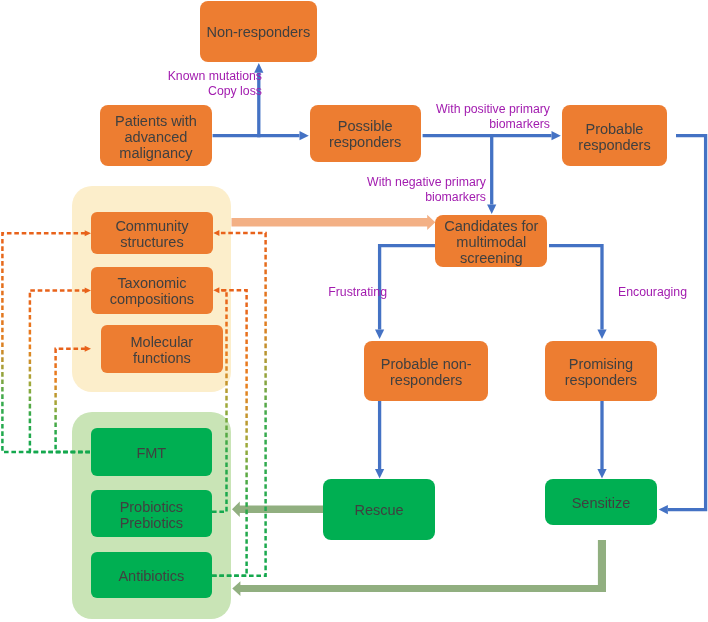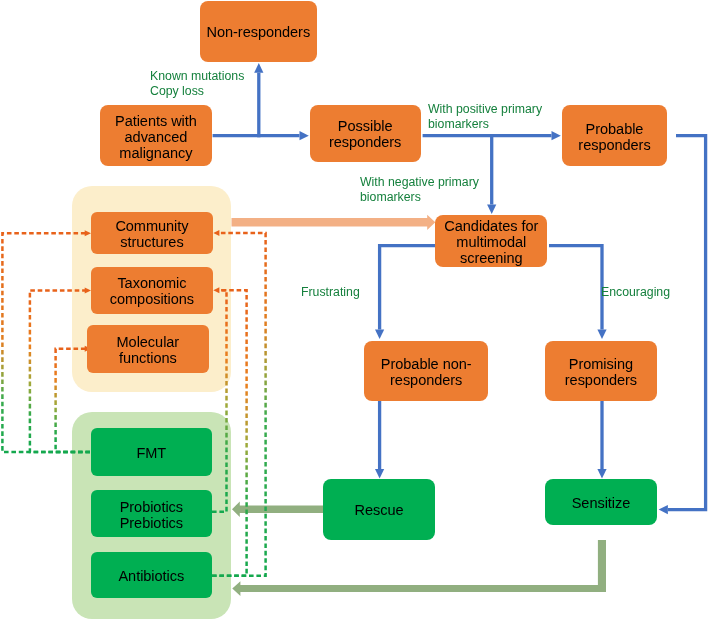--- a/index.html
+++ b/index.html
@@ -1,27 +1,27 @@
 <!DOCTYPE html>
 <html><head>
 <meta charset="utf-8">
 <title>Flowchart</title>
 <style>
   html,body{margin:0;padding:0;background:#ffffff;}
   body{width:708px;height:622px;overflow:hidden;font-family:"Liberation Sans",sans-serif;}
   #stage{position:relative;width:708px;height:622px;background:#fff;}
   #svg-layer{position:absolute;left:0;top:0;width:708px;height:622px;}
   .node{position:absolute;display:flex;flex-direction:column;align-items:center;justify-content:center;
-        text-align:center;color:#000000;border-radius:8px;box-sizing:border-box;
+        text-align:center;color:#404040;border-radius:8px;box-sizing:border-box;
         font-size:14.55px;line-height:16.1px;letter-spacing:-0.05px;}
   .node span{display:block;}
   .node{padding-top:1.8px;}
   .node.single{padding-top:1.2px;}
   .group{position:absolute;border-radius:20px;}
-  .lbl{position:absolute;color:#15803d;font-size:12.3px;line-height:14.6px;text-align:left;white-space:nowrap;}
+  .lbl{position:absolute;color:#a21caf;font-size:12.3px;line-height:14.6px;text-align:right;white-space:nowrap;}
   .lbl span{display:block;}
   .node.orange{background:#ED7D31;}
   .node.green{background:#00AF52;}
   .node.sub{border-radius:6px;}
 
   
   #grp-yellow{left:72px;top:186.1px;width:158.7px;height:206.4px;background:#FCEECB;}
   #grp-green{left:72px;top:412.3px;width:158.5px;height:206.7px;background:#C9E4B6;}
 
   
@@ -33,21 +33,21 @@
   #n-probnon   {left:323.2px; top:340.7px; width:124px; height:60.5px;margin-left:41px;}
   #n-promising {left:545.2px; top:340.7px; width:111.5px; height:60.5px;}
 
   
   #n-rescue    {left:322.9px; top:479.2px; width:112.2px; height:60.6px;}
   #n-sensitize {left:545.2px; top:479.2px; width:111.6px; height:46px;}
 
   
   #n-community {left:91.1px;  top:211.6px; width:121.7px; height:42.6px;}
   #n-taxonomic {left:91.1px;  top:267.2px; width:121.7px; height:46.7px;}
-  #n-molecular {left:87px;  top:324.9px; width:121.7px; height:47.9px;}
+  #n-molecular {left:101px;  top:324.9px; width:121.7px; height:47.9px;}
 
   
   #n-fmt       {left:90.7px;  top:428px; width:121.3px; height:48.1px;}
   #n-probiotics{left:90.7px;  top:490.3px; width:121.3px; height:46.8px;}
   #n-antibiotics{left:90.7px; top:551.7px; width:121.3px; height:46.6px;text-align:right;}
 
   
   #lbl-known {left:150px; top:69px;  width:112px;}
   #lbl-pos   {left:428px; top:102px; width:122px;}
   #lbl-neg   {left:360px; top:175px; width:126px;}

